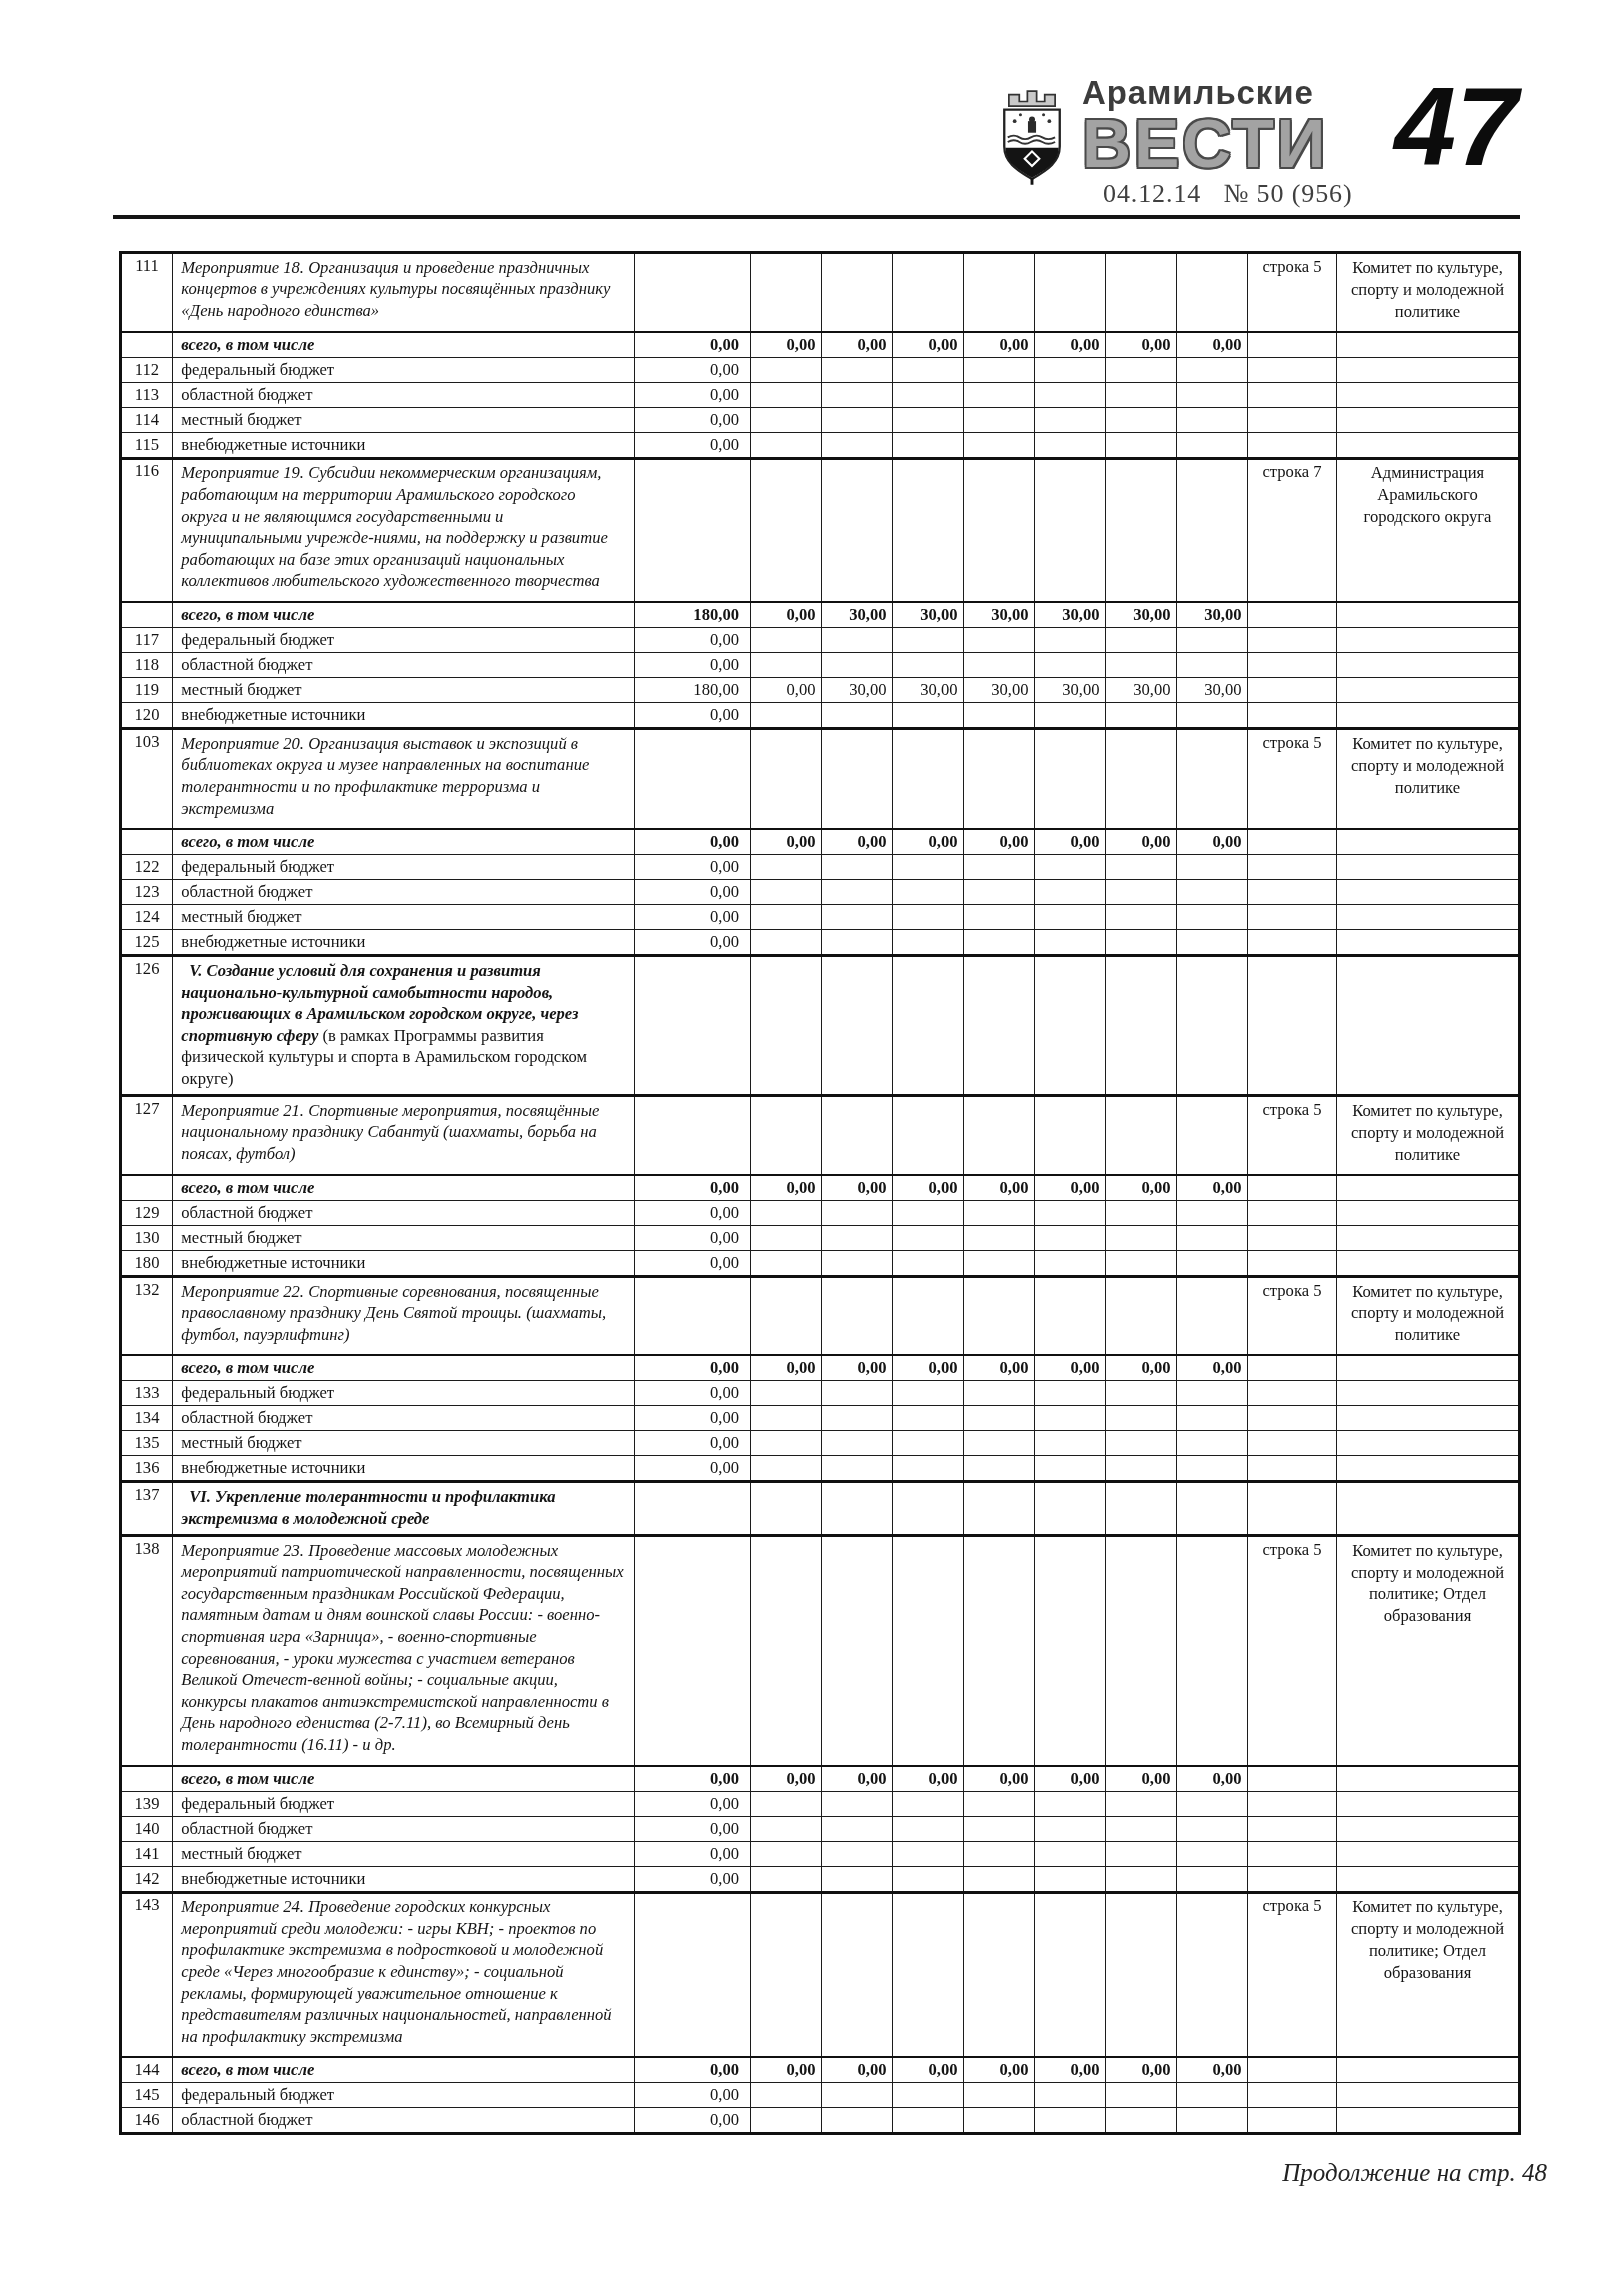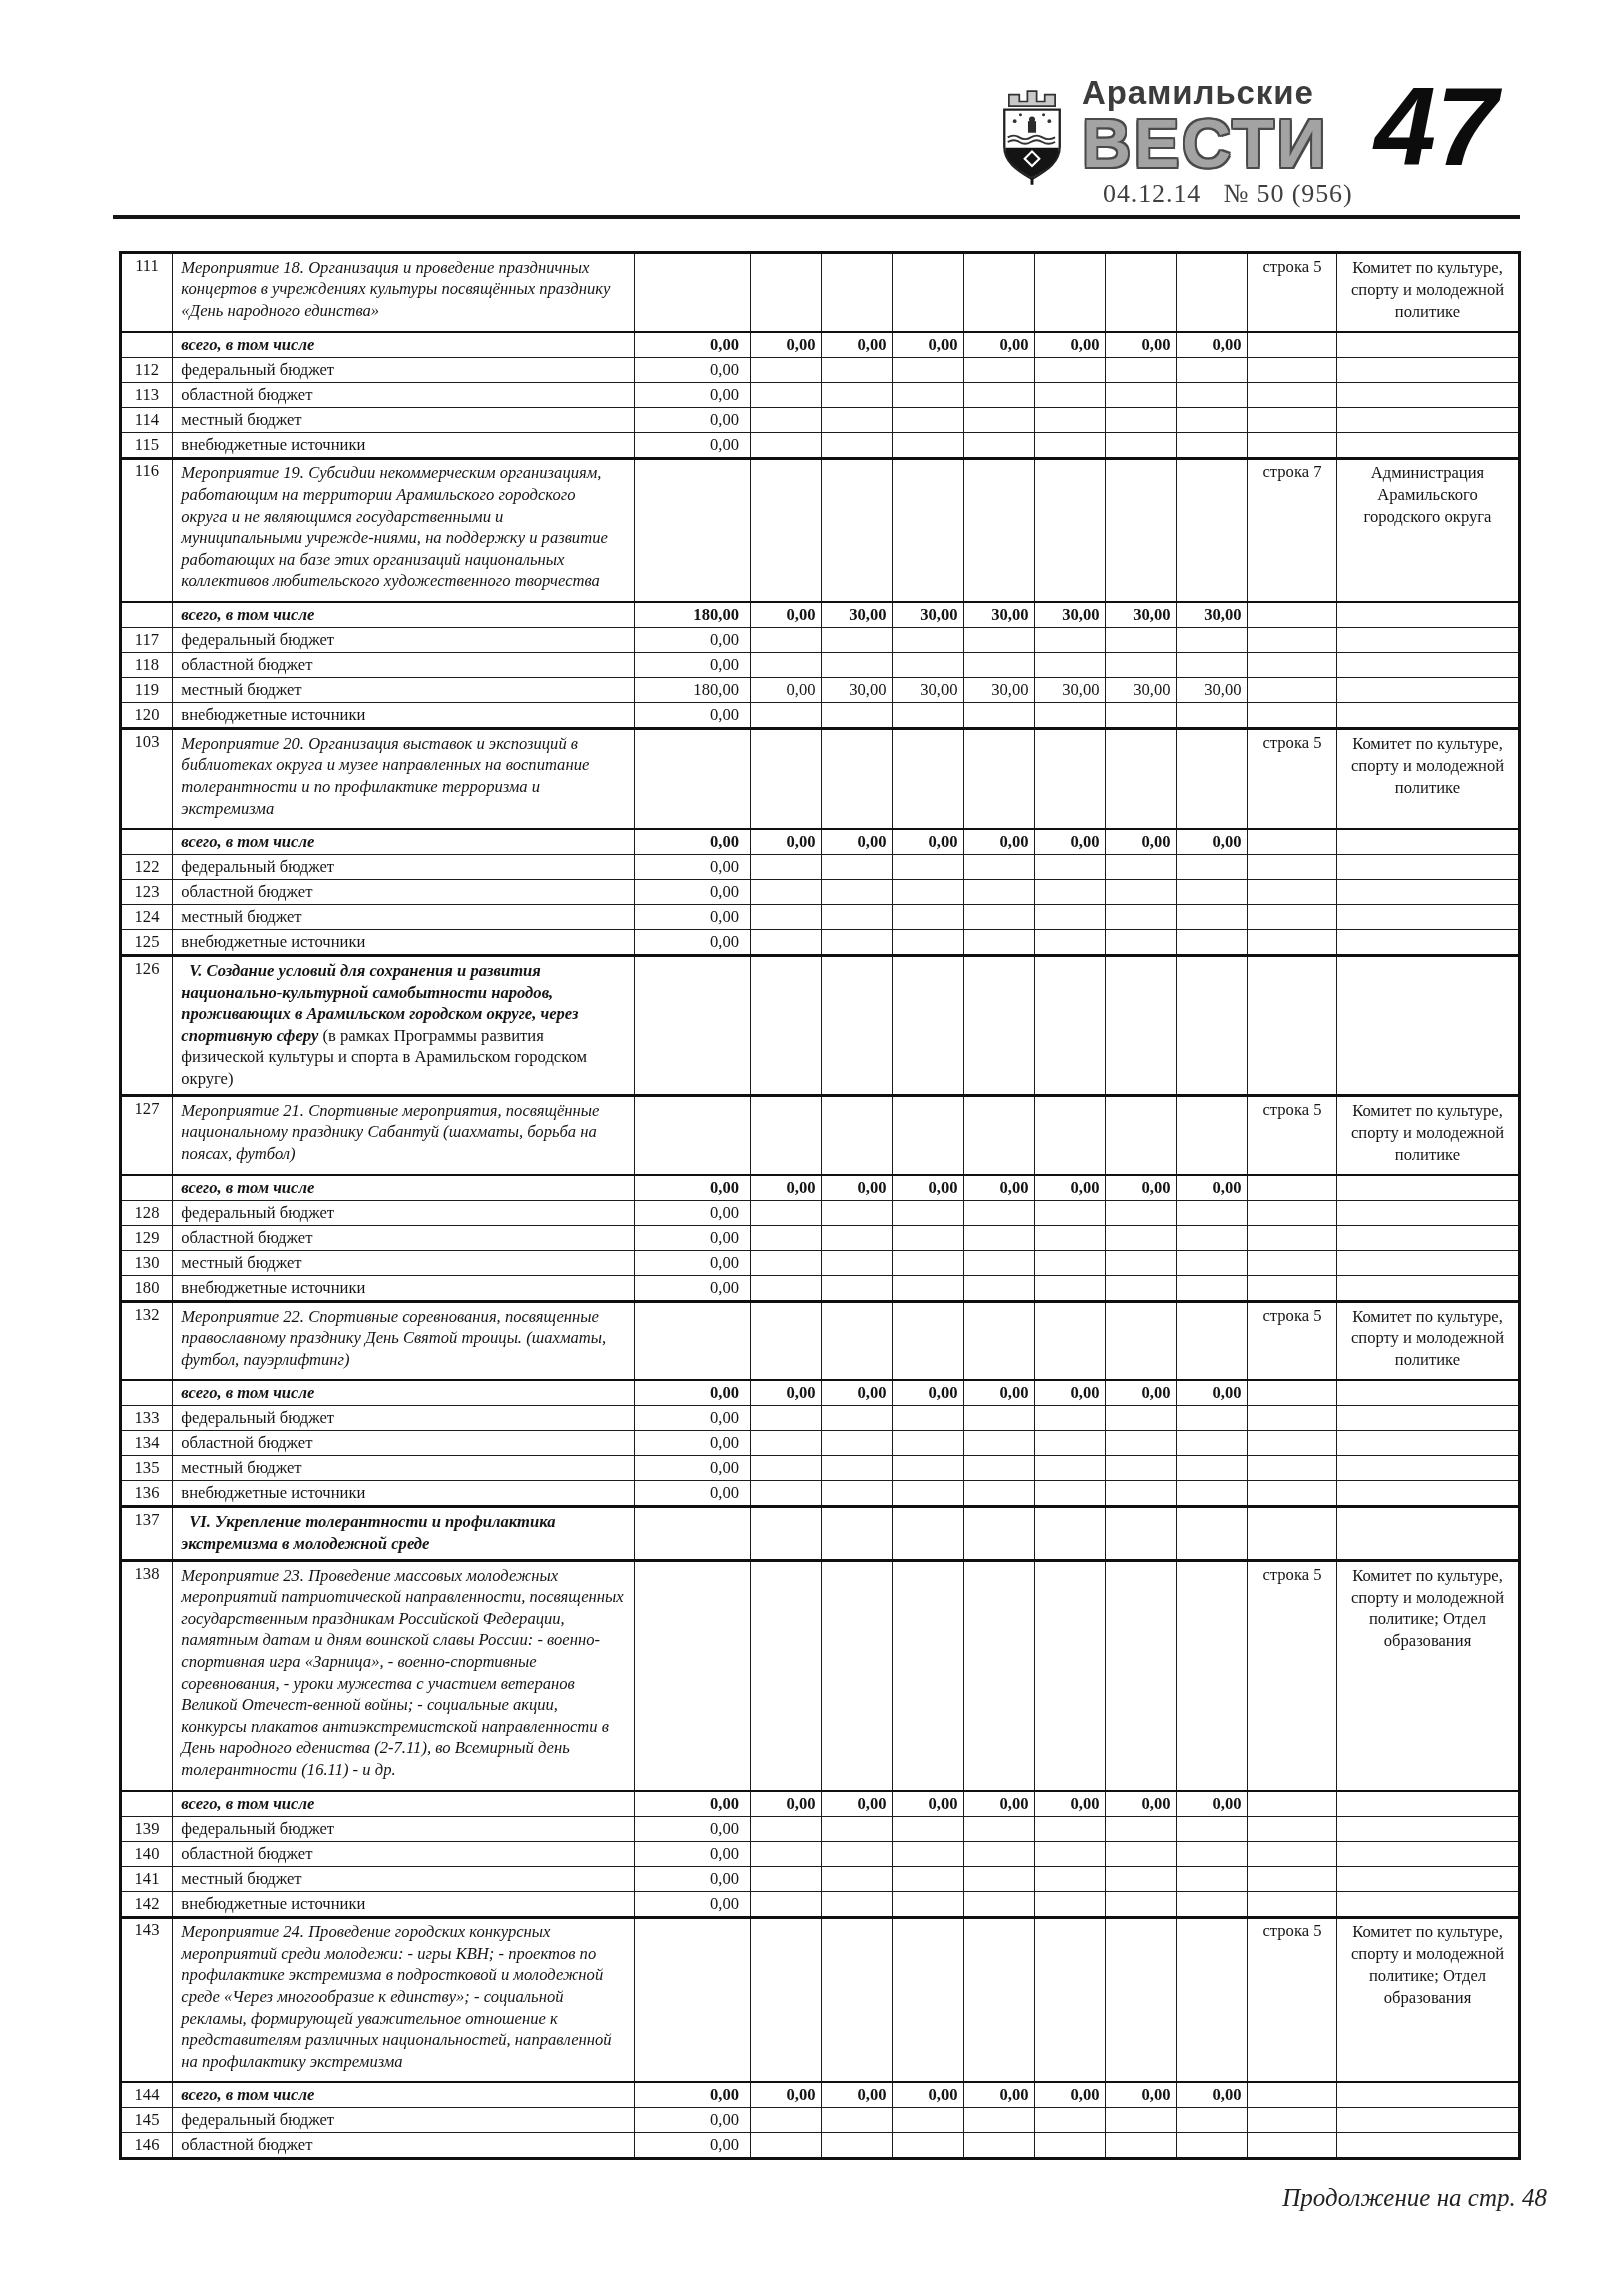--- a/index.html
+++ b/index.html
@@ -25,21 +25,21 @@
   }
   .brand-main{
     font-family:"Liberation Sans",sans-serif;font-weight:700;
     font-size:68px;line-height:0.95;letter-spacing:2.8px;color:#a3a3a3;
     text-shadow:-1.8px -1.8px 0 #4a4a4a,1.8px -1.8px 0 #4a4a4a,-1.8px 1.8px 0 #4a4a4a,
                  1.8px 1.8px 0 #4a4a4a,0 -1.8px 0 #4a4a4a,0 1.8px 0 #4a4a4a,
                  -1.8px 0 0 #4a4a4a,1.8px 0 0 #4a4a4a;
   }
   .page-num{
     font-family:"Liberation Sans",sans-serif;font-weight:700;font-style:italic;
-    font-size:111px;line-height:0.9;color:#0c0c0c;margin-left:46px;margin-top:1.8px;
+    font-size:111px;line-height:0.9;color:#0c0c0c;margin-left:66px;margin-top:1.8px;
   }
   .issue-line{
     position:absolute;left:1103px;top:179px;
     font-size:26px;letter-spacing:0.9px;color:#404040;white-space:nowrap;
   }
   .header-rule{
     position:absolute;left:113px;top:215px;width:1407px;height:3.7px;background:#151515;
   }
   
   .content{position:absolute;left:119px;top:251px;width:1439px;}
@@ -420,34 +420,20 @@
             <td class="val">0,00</td>
             <td class="val">0,00</td>
             <td class="val">0,00</td>
             <td class="val">0,00</td>
             <td class="val">0,00</td>
             <td class="val">0,00</td>
             <td class="stroka"></td>
             <td class="resp"></td>
           </tr>
           <tr class="budget-row rowline">
-            <td class="num">128</td>
-            <td class="lbl">федеральный бюджет</td>
-            <td class="val val-total">0,00</td>
-            <td class="val"></td>
-            <td class="val"></td>
-            <td class="val"></td>
-            <td class="val"></td>
-            <td class="val"></td>
-            <td class="val"></td>
-            <td class="val"></td>
-            <td class="stroka"></td>
-            <td class="resp"></td>
-          </tr>
-          <tr class="budget-row rowline">
             <td class="num">129</td>
             <td class="lbl">областной бюджет</td>
             <td class="val val-total">0,00</td>
             <td class="val"></td>
             <td class="val"></td>
             <td class="val"></td>
             <td class="val"></td>
             <td class="val"></td>
             <td class="val"></td>
             <td class="val"></td>

